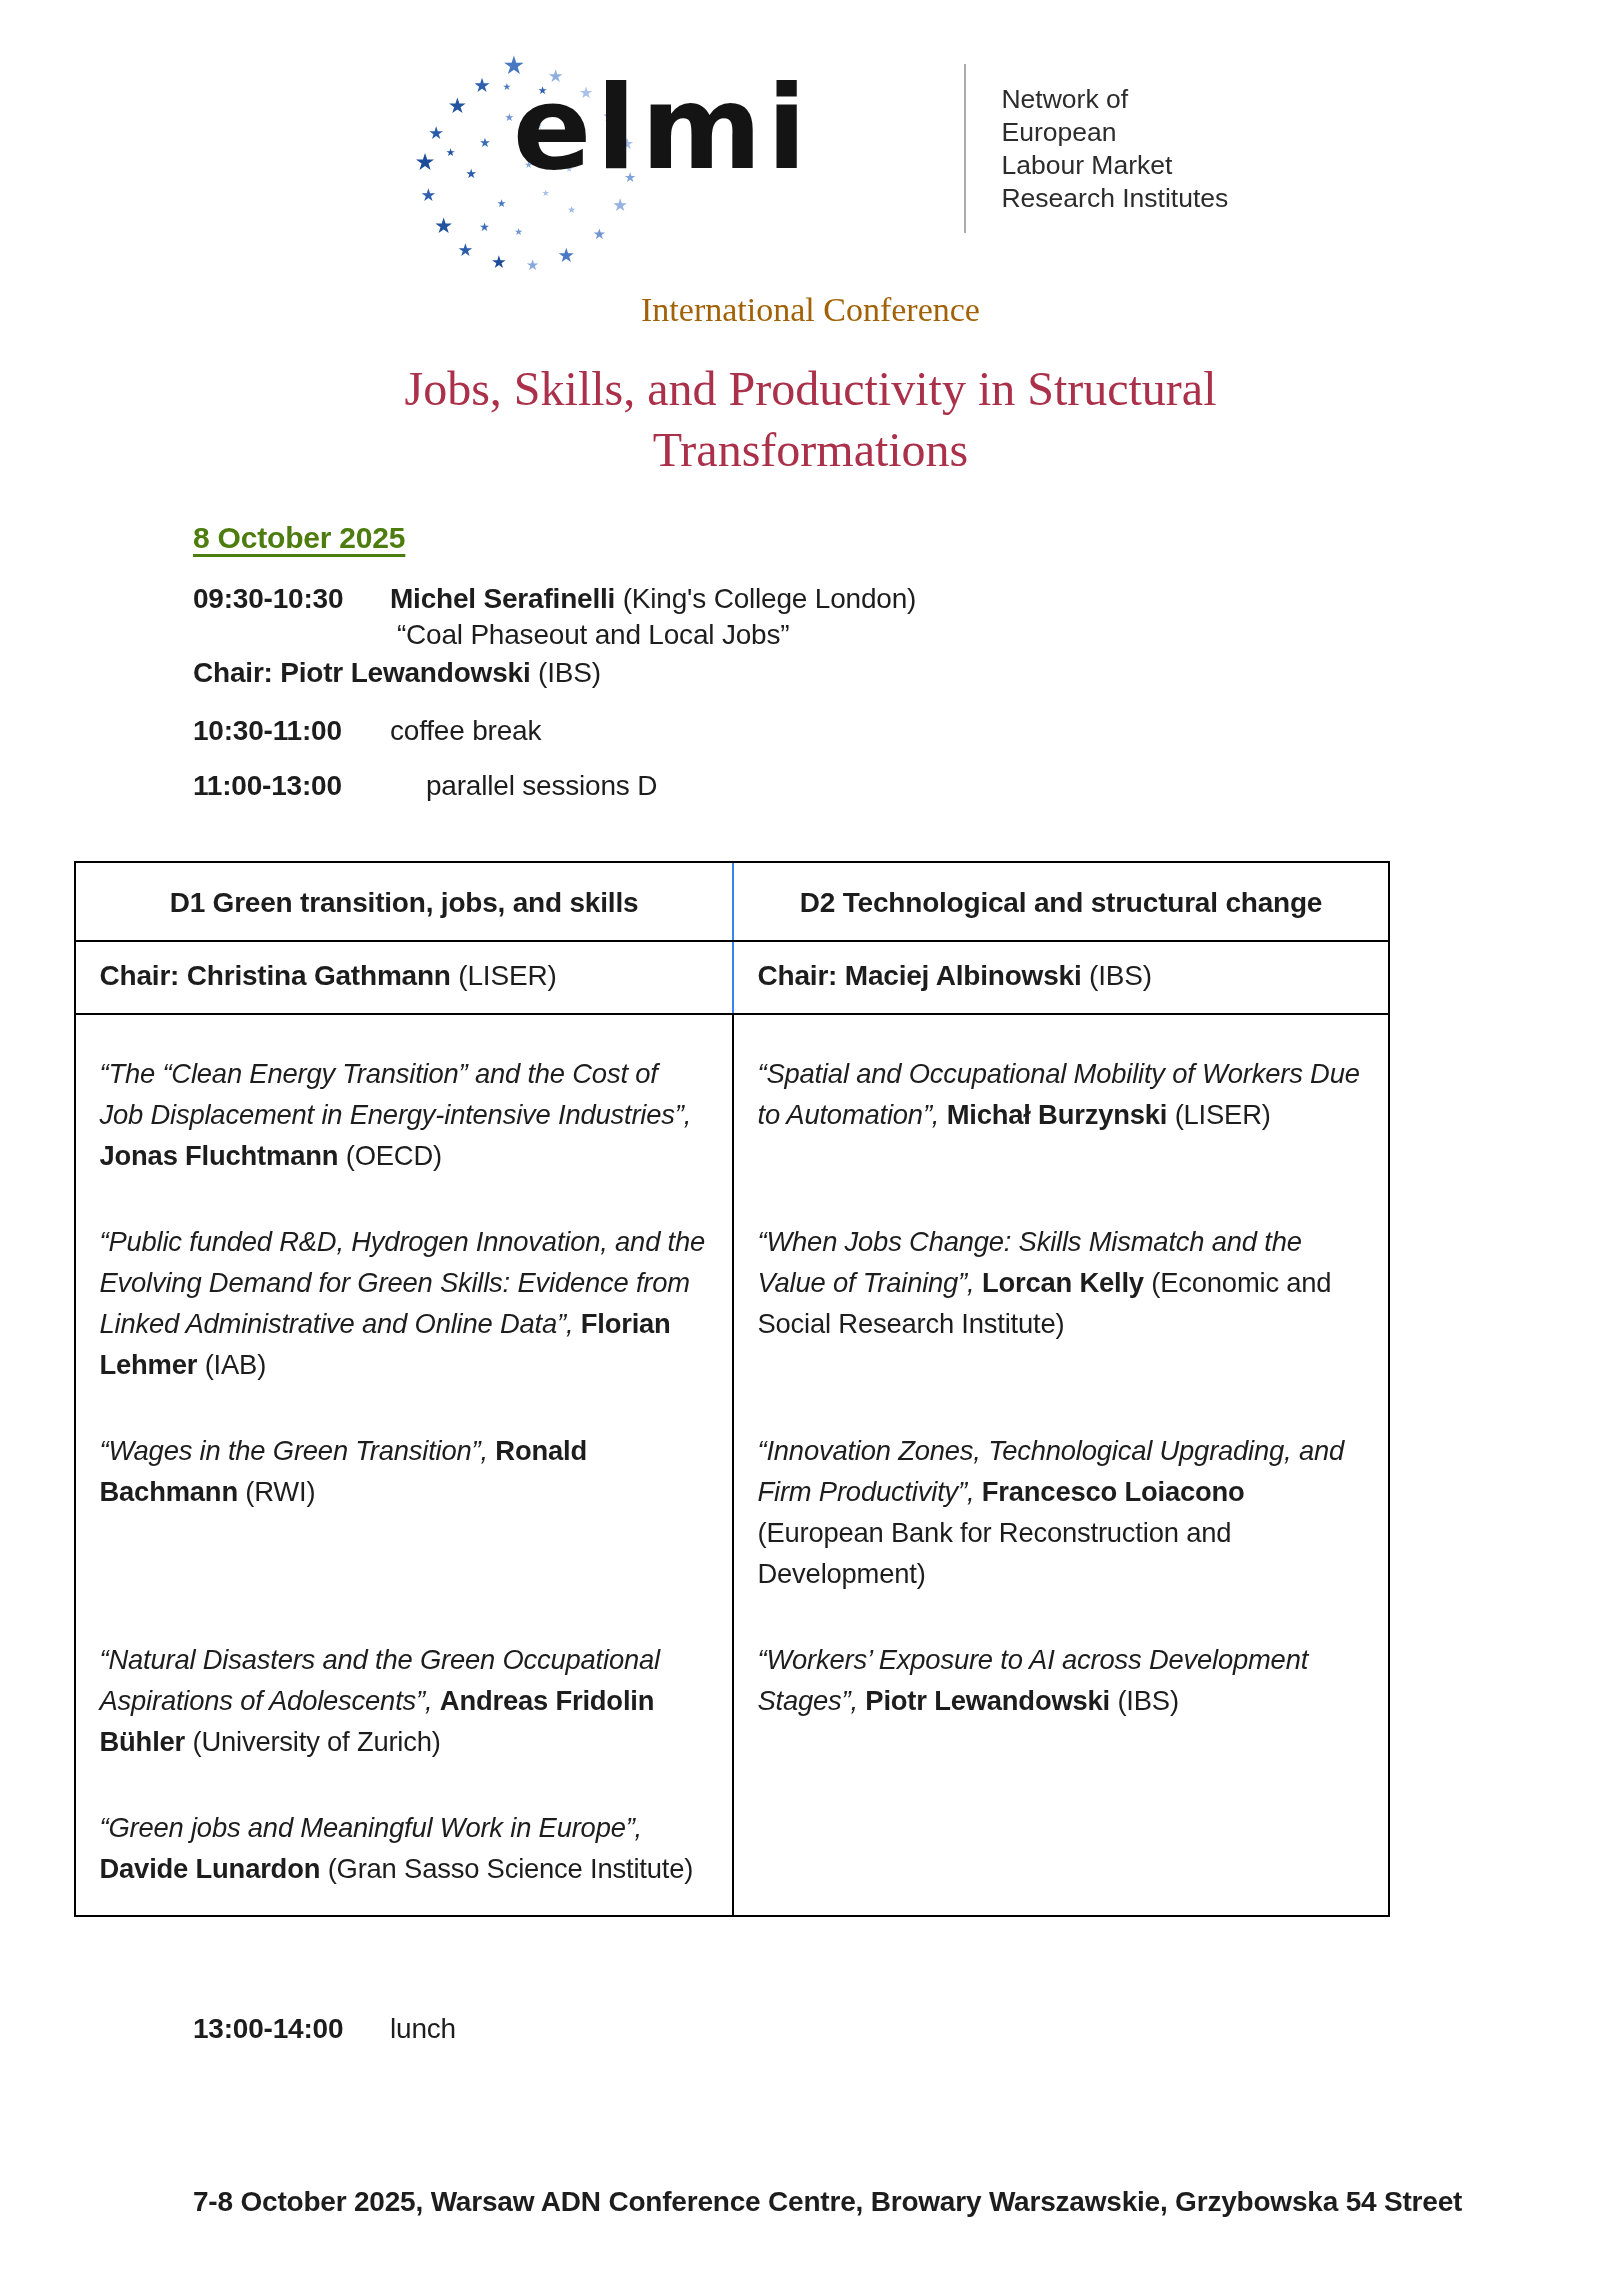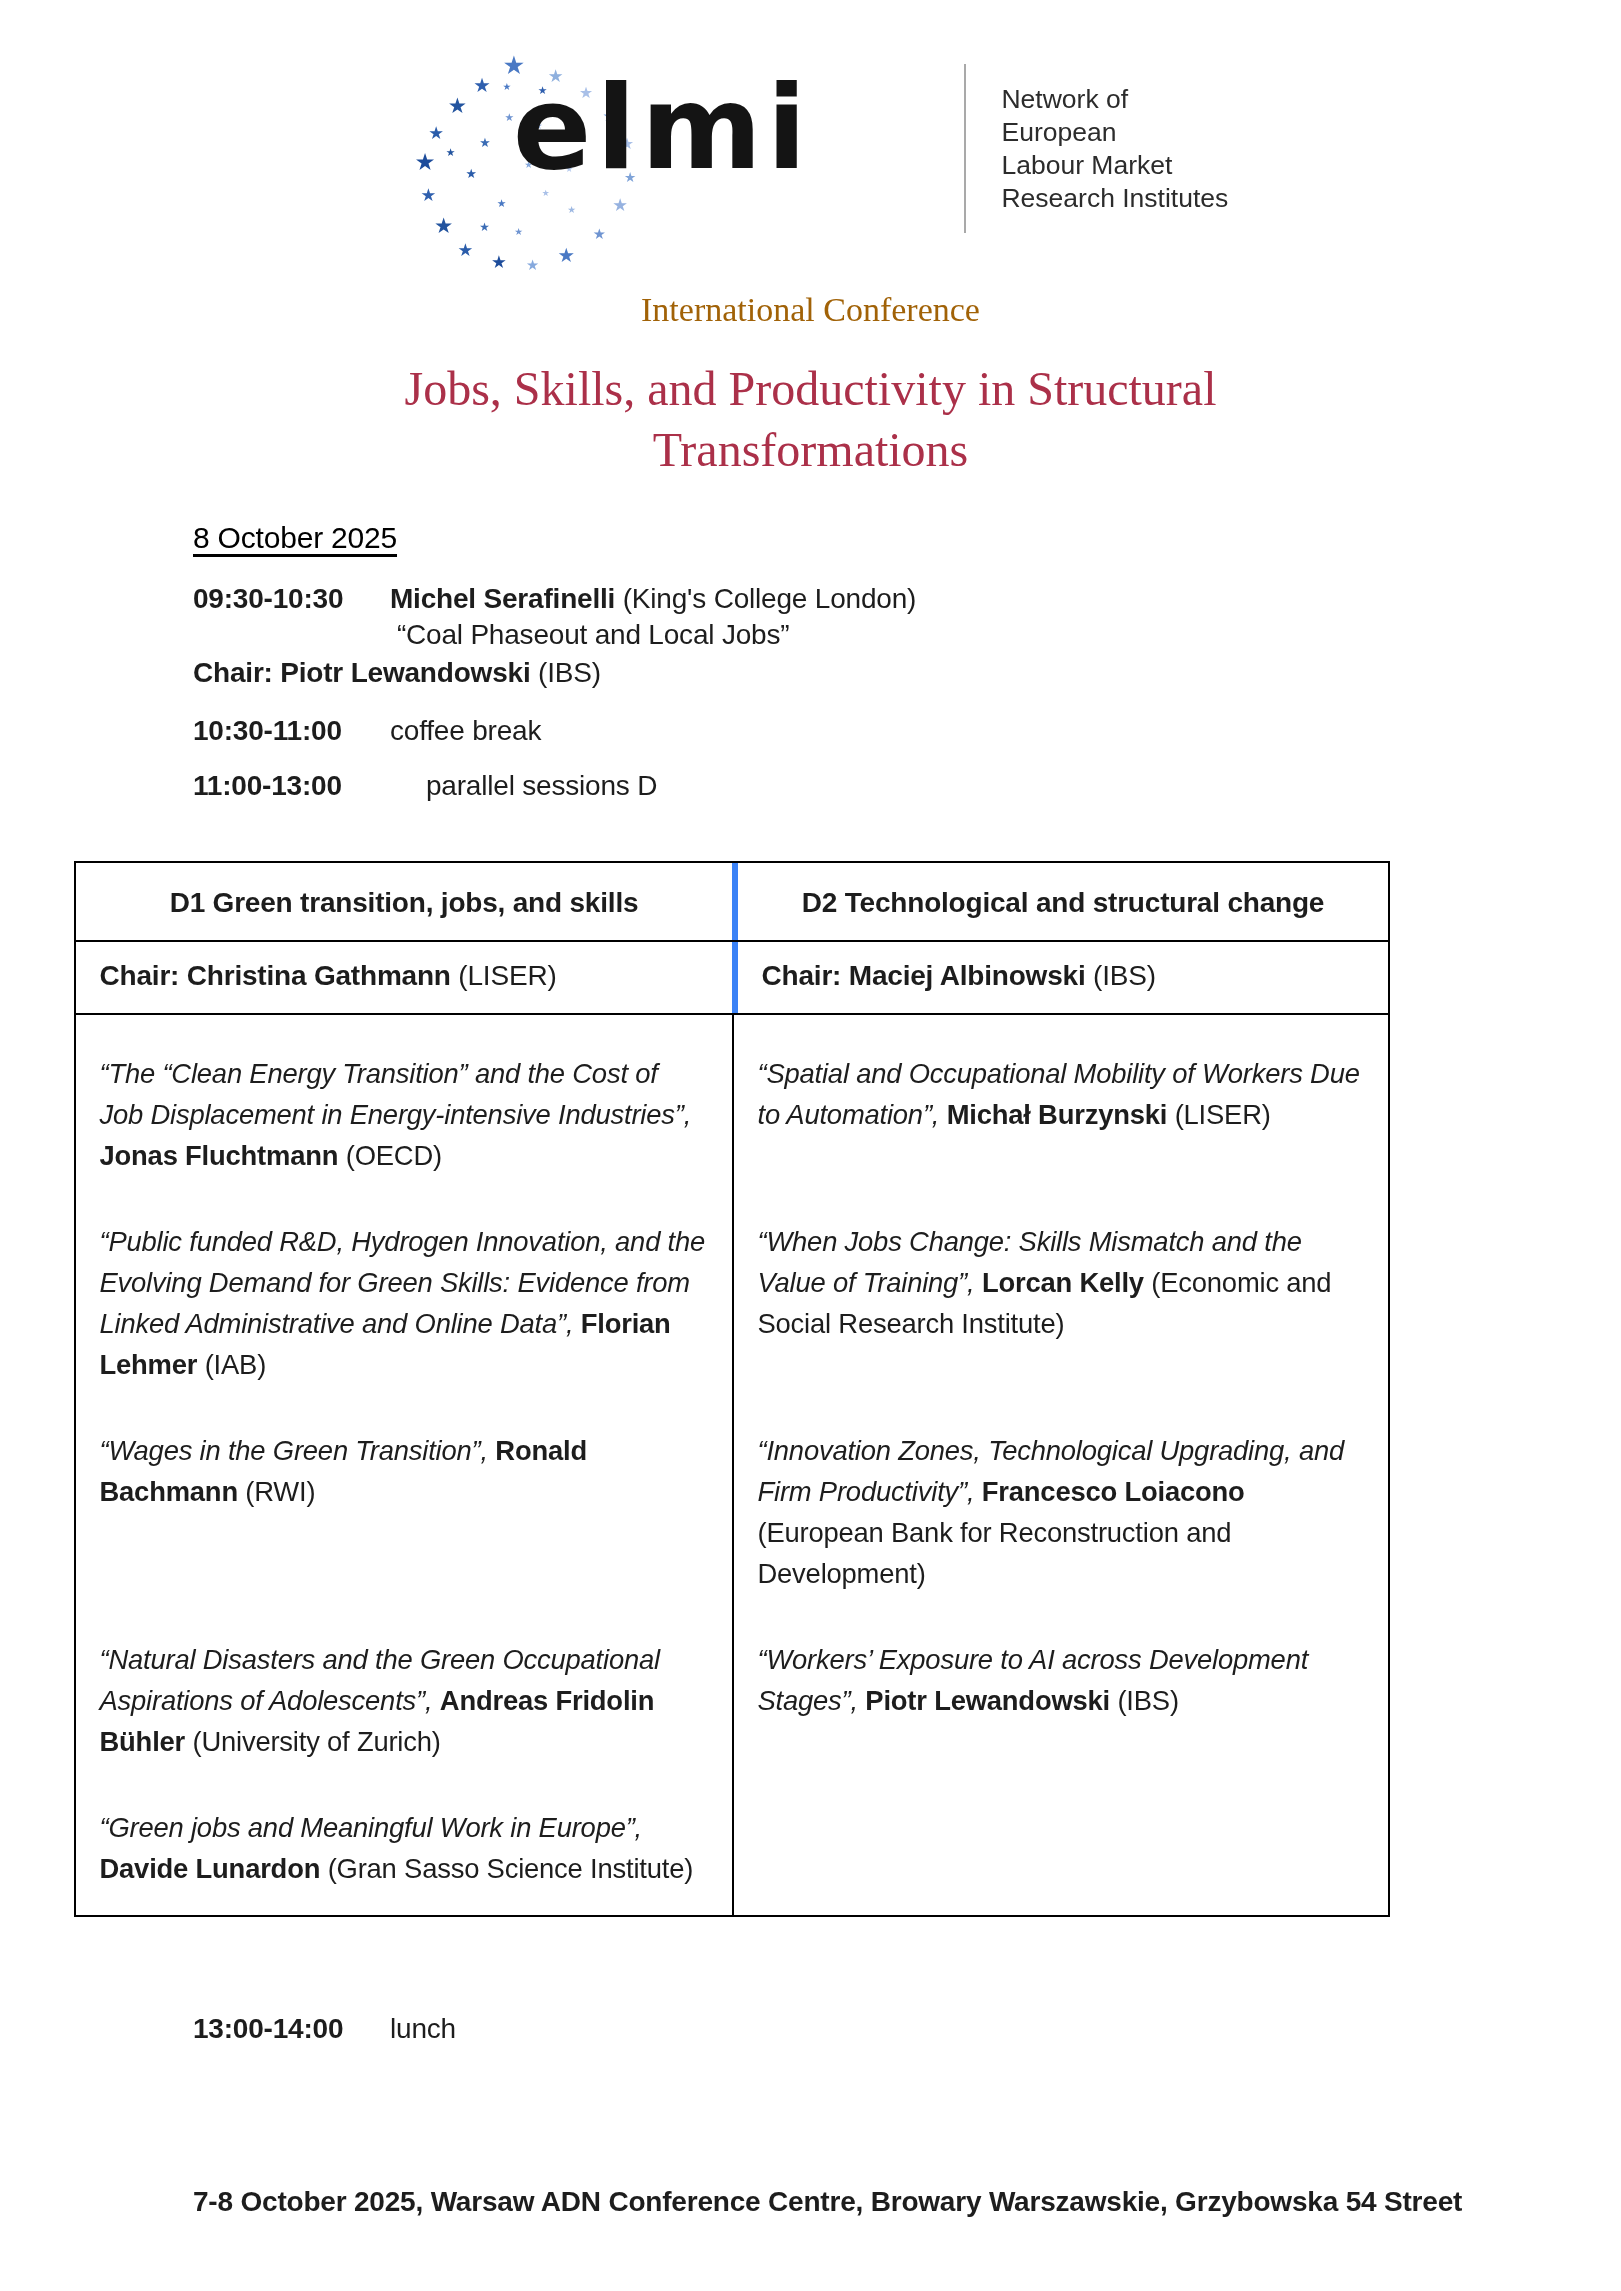--- a/index.html
+++ b/index.html
@@ -46,22 +46,22 @@
     margin-top: 29px;
     text-align: center;
     font-family: "Liberation Serif", serif;
     font-size: 48px; font-weight: 400;
     line-height: 61px;
     color: #ab3049;
     letter-spacing: 0;
   }
   .date-heading {
     margin: 41px 0 0 193px;
-    font-size: 30px; font-weight: 400;
-    color: #000000;
+    font-size: 30px; font-weight: 700;
+    color: #4d7c0f;
     text-decoration: underline;
     text-underline-offset: 5.9px;
     display: inline-block;
   }
 
   
   .schedule { margin-top: 25.5px; font-size: 28px; line-height: 36px; }
   .sched-row { display: flex; margin-left: 193px; }
   .sched-time { width: 197px; flex: 0 0 auto; font-weight: 700; }
   .sched-desc b { font-weight: 700; text-align: center; }
@@ -72,21 +72,21 @@
   .mb-after-chair { margin-top: 22px; }
   .mb-after-coffee { margin-top: 19.6px; gap: 36px; }
 
   
   .session-table {
     margin: 57px 0 0 74px;
     width: 1316px;
     border: 2.9px solid #000;
   }
   .trow { display: grid; grid-template-columns: 1fr 1fr; }
-  .trow > div:nth-child(2) { border-left: 6px solid #3b82f6; }
+  .trow > div:nth-child(2) { border-left: 2px solid #3b82f6; }
   .row-head { border-bottom: 2px solid #000; }
   .row-head > div {
     text-align: center;
     font-weight: 700;
     font-size: 28px;
     padding: 23.5px 13.7px 21.6px;
   }
   .row-chair { border-bottom: 2px solid #000; }
   .row-chair > div { font-size: 28px; padding: 17.6px 23.5px 21.6px; }
   .row-chair b { font-weight: 700; }

